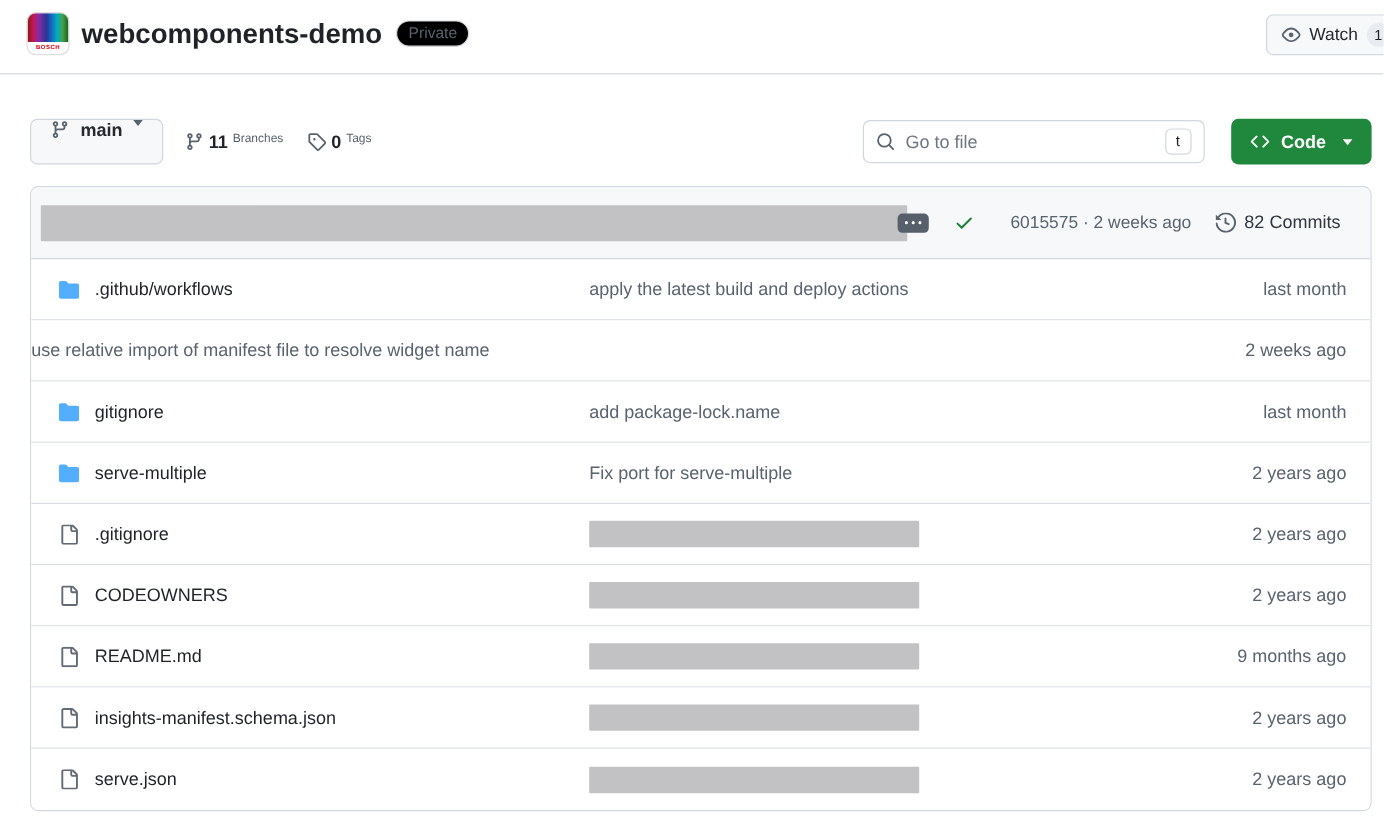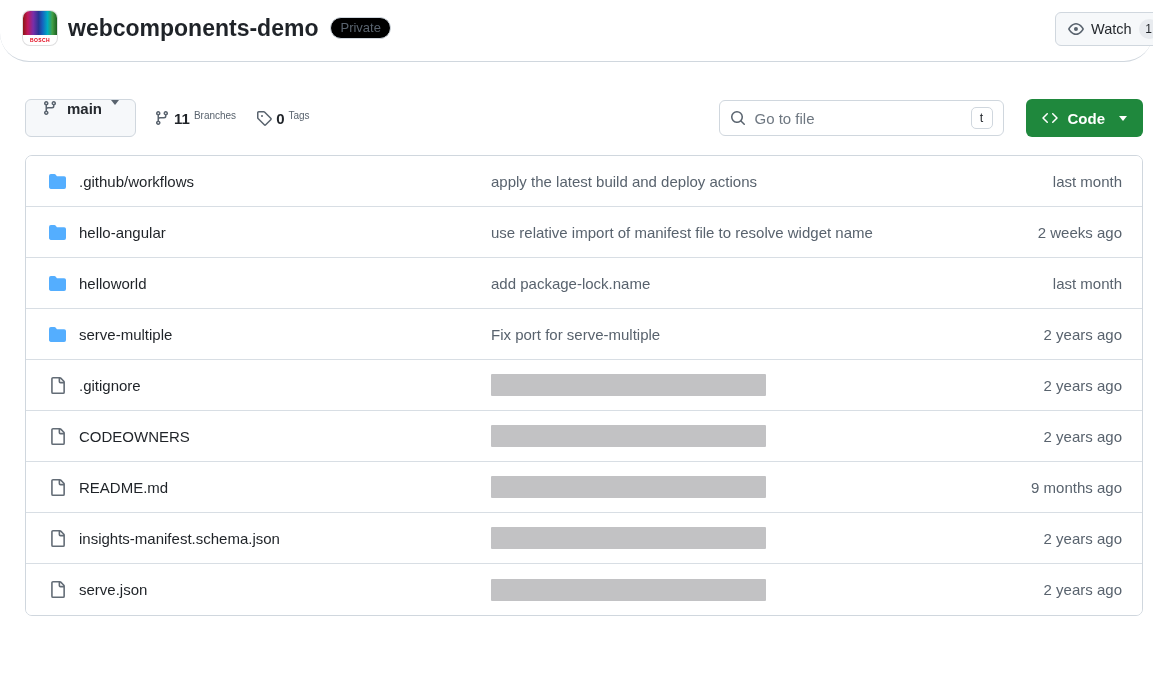--- a/index.html
+++ b/index.html
@@ -1,20 +1,20 @@
 <!DOCTYPE html>
 <html><head>
 <meta charset="utf-8">
 <style>
   * { margin:0; padding:0; box-sizing:border-box; }
   html,body { width:1153px; height:688px; overflow:hidden; background:#fff;
     font-family:"Liberation Sans","DejaVu Sans",sans-serif; color:#1f2328; }
 
   
-  .header { position:relative; height:62px; border-bottom:1px solid #d0d7de;border-radius:29px; }
+  .header { position:relative; height:62px; border-bottom:1px solid #d0d7de; }
   .header-left { position:absolute; left:22px; top:10px; display:flex; align-items:center; gap:10px; }
   .avatar { width:36px; height:36px; border-radius:8px; border:1px solid rgba(31,35,40,.15);
     overflow:hidden; display:flex; flex-direction:column; background:#fff; }
   .avatar-stripes { height:24px;
     background:linear-gradient(90deg,#8c1713 0%,#c2185b 14%,#7b2ea8 30%,#283593 46%,#1565c0 58%,#00acc1 72%,#43a047 86%,#1b5e20 100%); }
   .avatar-brand { flex:1; display:flex; align-items:center; justify-content:center;
     color:#e20015; font-weight:bold; font-size:5px; letter-spacing:.4px; }
   .repo-title { font-size:23px; font-weight:700; color:#1f2328; white-space:nowrap; }
   .badge-pill { margin-left:2px; font-size:13px; color:#59636e; border:1px solid #d0d7de;
     border-radius:999px; padding:2px 9px; line-height:16px; background:#000000; }
@@ -149,65 +149,78 @@
           <path d="m11.28 3.22 4.25 4.25a.75.75 0 0 1 0 1.06l-4.25 4.25a.749.749 0 0 1-1.275-.326.749.749 0 0 1 .215-.734L13.94 8l-3.72-3.72a.749.749 0 0 1 .326-1.275.749.749 0 0 1 .734.215Zm-6.56 0a.751.751 0 0 1 1.042.018.751.751 0 0 1 .018 1.042L2.06 8l3.72 3.72a.749.749 0 0 1-.326 1.275.749.749 0 0 1-.734-.215L.47 8.53a.75.75 0 0 1 0-1.06Z"></path>
         </svg>
     </span>
     <span>Code</span>
     <span class="caret"></span>
   </button>
 </div>
 
 <div class="file-table">
 
+  <div class="commit-bar">
+    <div class="redact commit-redact"></div>
+    <button class="kebab-btn">
+      <svg width="14" height="14" viewBox="0 0 16 16" fill="#ffffff">
+          <path d="M8 9a1.5 1.5 0 1 0 0-3 1.5 1.5 0 0 0 0 3ZM1.5 9a1.5 1.5 0 1 0 0-3 1.5 1.5 0 0 0 0 3Zm13 0a1.5 1.5 0 1 0 0-3 1.5 1.5 0 0 0 0 3Z"></path>
+        </svg>
+    </button>
+    <span class="icon commit-check">
+      <svg width="17" height="17" viewBox="0 0 16 16" fill="currentColor">
+          <path d="M13.78 4.22a.75.75 0 0 1 0 1.06l-7.25 7.25a.75.75 0 0 1-1.06 0L2.22 9.28a.751.751 0 0 1 .018-1.042.751.751 0 0 1 1.042-.018L6 10.94l6.72-6.72a.75.75 0 0 1 1.06 0Z"></path>
+        </svg>
+    </span>
+    <span class="commit-meta">6015575 · 2 weeks ago</span>
+    <div class="commits-link">
+      <span class="icon muted-ic">
+        <svg width="17" height="17" viewBox="0 0 16 16" fill="currentColor">
+            <path d="m.427 1.927 1.215 1.215a8.002 8.002 0 1 1-1.6 5.685.75.75 0 1 1 1.493-.154 6.5 6.5 0 1 0 1.18-4.458l1.358 1.358A.25.25 0 0 1 3.896 6H.25A.25.25 0 0 1 0 5.75V2.104a.25.25 0 0 1 .427-.177ZM7.75 4a.75.75 0 0 1 .75.75v2.992l2.028.812a.75.75 0 0 1-.557 1.392l-2.5-1A.751.751 0 0 1 7 8.25v-3.5A.75.75 0 0 1 7.75 4Z"></path>
+          </svg>
+      </span>
+      <span class="txt">82 Commits</span>
+    </div>
+  </div>
 
   <div id="rows-container">
   <div class="row">
     <div class="cell-name">
       <span class="icon folder-ic">
         <svg width="17" height="17" viewBox="0 0 16 16" fill="currentColor">
               <path d="M1.75 1A1.75 1.75 0 0 0 0 2.75v10.5C0 14.216.784 15 1.75 15h12.5A1.75 1.75 0 0 0 16 13.25v-8.5A1.75 1.75 0 0 0 14.25 3H7.5a.25.25 0 0 1-.2-.1l-.9-1.2C6.07 1.26 5.55 1 5 1H1.75Z"></path>
             </svg>
       </span>
 
       <span class="fname">.github/workflows</span>
     </div>
     <div class="cell-msg">
       <span class="msg">apply the latest build and deploy actions</span>
 
     </div>
     <div class="cell-age">last month</div>
   </div>
 
   <div class="row">
+    <div class="cell-msg">
+      <span class="msg">use relative import of manifest file to resolve widget name</span>
+
+    </div>
+    <div class="cell-age">2 weeks ago</div>
+  </div>
+
+  <div class="row">
     <div class="cell-name">
       <span class="icon folder-ic">
         <svg width="17" height="17" viewBox="0 0 16 16" fill="currentColor">
               <path d="M1.75 1A1.75 1.75 0 0 0 0 2.75v10.5C0 14.216.784 15 1.75 15h12.5A1.75 1.75 0 0 0 16 13.25v-8.5A1.75 1.75 0 0 0 14.25 3H7.5a.25.25 0 0 1-.2-.1l-.9-1.2C6.07 1.26 5.55 1 5 1H1.75Z"></path>
             </svg>
       </span>
 
-      <span class="fname">hello-angular</span>
-    </div>
-    <div class="cell-msg">
-      <span class="msg">use relative import of manifest file to resolve widget name</span>
-
-    </div>
-    <div class="cell-age">2 weeks ago</div>
-  </div>
-
-  <div class="row">
-    <div class="cell-name">
-      <span class="icon folder-ic">
-        <svg width="17" height="17" viewBox="0 0 16 16" fill="currentColor">
-              <path d="M1.75 1A1.75 1.75 0 0 0 0 2.75v10.5C0 14.216.784 15 1.75 15h12.5A1.75 1.75 0 0 0 16 13.25v-8.5A1.75 1.75 0 0 0 14.25 3H7.5a.25.25 0 0 1-.2-.1l-.9-1.2C6.07 1.26 5.55 1 5 1H1.75Z"></path>
-            </svg>
-      </span>
-
-      <span class="fname">helloworld</span>
+      <span class="fname">gitignore</span>
     </div>
     <div class="cell-msg">
       <span class="msg">add package-lock.name</span>
 
     </div>
     <div class="cell-age">last month</div>
   </div>
 
   <div class="row">
     <div class="cell-name">

